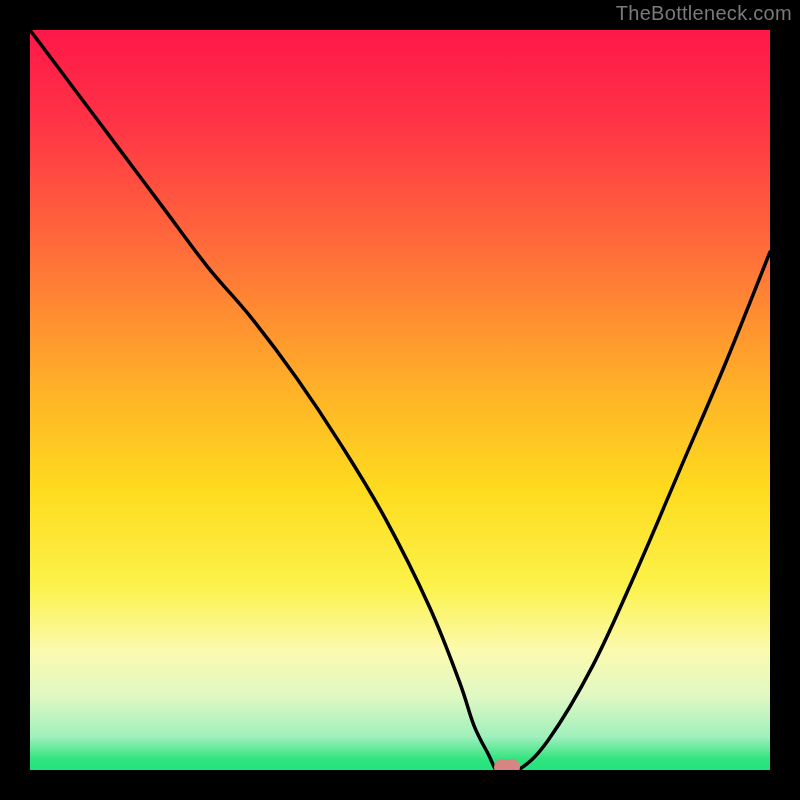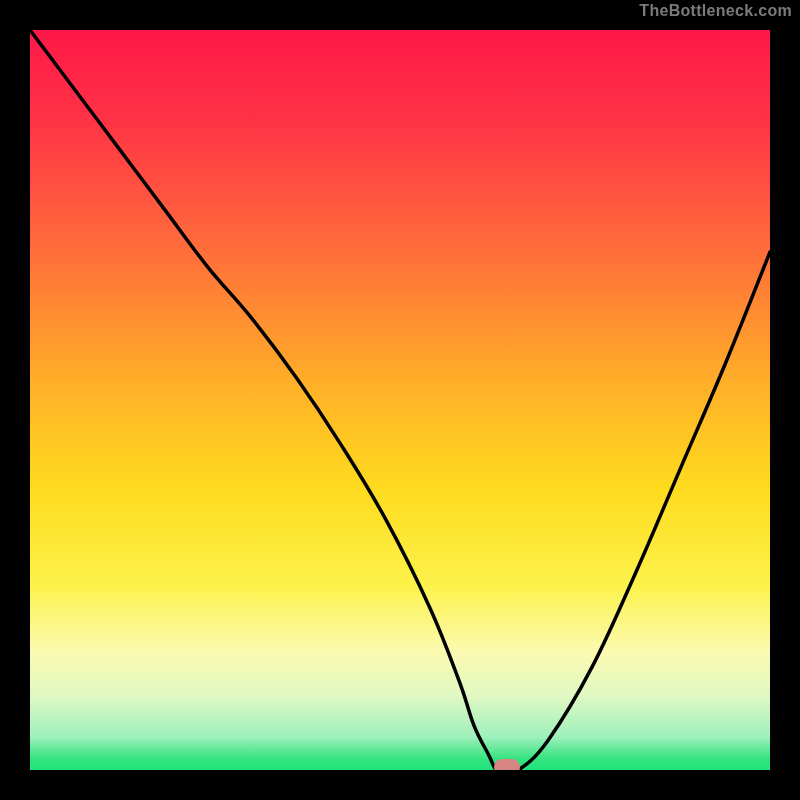--- a/index.html
+++ b/index.html
@@ -14,22 +14,22 @@
   .wrap {
     position: relative;
     width: 800px;
     height: 800px;
   }
   .watermark {
     position: absolute;
     top: 2px;
     right: 8px;
     color: #7a7a7a;
-    font-size: 16px;
-    font-weight: 700;
+    font-size: 20px;
+    font-weight: 400;
     letter-spacing: 0.3px;
     z-index: 5;
   }
   .plot {
     position: absolute;
     left: 30px;
     top: 30px;
     width: 740px;
     height: 740px;
     background: #000000;

